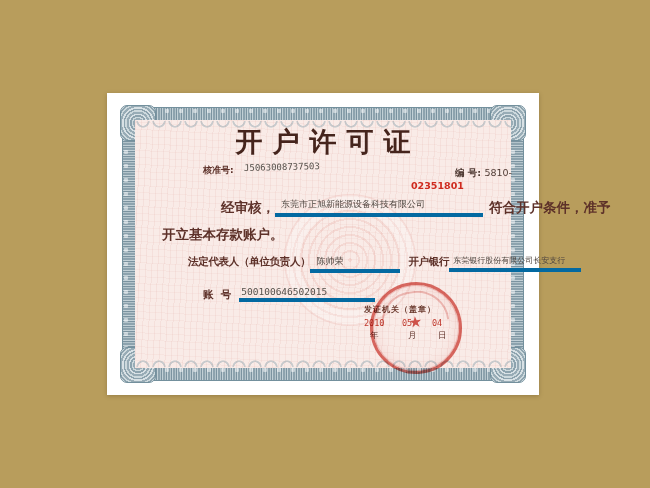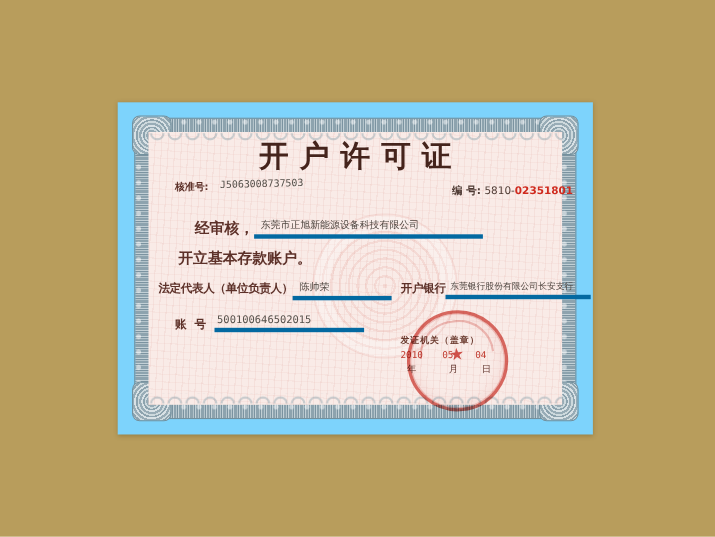--- a/index.html
+++ b/index.html
@@ -8,21 +8,21 @@
     font-family:"DejaVu Sans", sans-serif;
     -webkit-font-smoothing:antialiased;
   }
   .scene {
     position:relative; width:650px; height:488px;
     background:#b89d5c; overflow:hidden;
   }
   
   .paper {
     position:absolute; left:107px; top:93px; width:432px; height:302px;
-    background:#7dd3fc;
+    background:#ffffff;
     box-shadow:0 1px 4px rgba(90,70,30,.35);
   }
   
   .frame { position:absolute; left:15px; top:14px; right:15px; bottom:14px; }
   .edge { position:absolute; }
   .edge.top, .edge.bottom {
     left:24px; right:24px; height:13px;
     background:
       radial-gradient(circle 5px at 7px 3px, rgba(255,255,255,.5) 0 2px, rgba(255,255,255,0) 2.5px),
       repeating-linear-gradient(90deg, #7b93a0 0 1px, #c2d0d6 1px 2px, #8da3ae 2px 4px, #b3c3ca 4px 5px);
@@ -72,21 +72,21 @@
       rgba(226,150,140,.20) 0 2px, rgba(226,150,140,0) 2px 8px);
     box-shadow:0 0 0 1px rgba(226,150,140,.22), inset 0 0 0 14px rgba(255,255,255,.25);
   }
   
   .txt { position:absolute; color:#5d3129; }
   .title {
     left:0; right:0; top:31px; text-align:center;
     font-family:"DejaVu Serif", serif; font-weight:bold;
     font-size:27px; color:#45241c; letter-spacing:10px; padding-left:10px;
   }
-  .lbl { font-weight:bold; white-space:pre; }
+  .lbl { font-weight:bold; white-space:pre;margin-left:44px; }
   .val { color:#55504a; font-family:"DejaVu Sans Mono", monospace; }
   .ul  { border-bottom:4px solid #0369a1; display:inline-block; }
 
   .row-approval { top:71px; left:52px; font-size:9px; }
   .row-approval .val { display:inline-block; margin-left:10px; transform:translateY(-3px) rotate(-1.5deg); }
 
   .row-serial { top:74px; left:304px; font-size:9.5px; color:#4e3a33; }
   .row-serial .red { color:#cf2a1e; font-weight:bold; }
 
   .row-review { top:105px; left:70px; display:flex; align-items:flex-end; }
@@ -159,20 +159,21 @@
       <span class="lbl">核准号:</span><span class="val">J5063008737503</span>
     </div>
 
     <div class="txt row-serial">
       <span class="lbl">编 号: </span><span>5810-</span><span class="red">02351801</span>
     </div>
 
     <div class="txt row-review">
       <span class="lbl">经审核，</span>
       <span class="ul company val">东莞市正旭新能源设备科技有限公司</span>
+      <span class="lbl suffix">符合开户条件，准予</span>
     </div>
 
     <div class="txt row-line2">开立基本存款账户。</div>
 
     <div class="txt row-rep">
       <span class="lbl">法定代表人（单位负责人）</span>
       <span class="ul name">陈帅荣</span>
       <span class="lbl banklbl">开户银行</span>
       <span class="ul bankval">东莞银行股份有限公司长安支行</span>
     </div>

